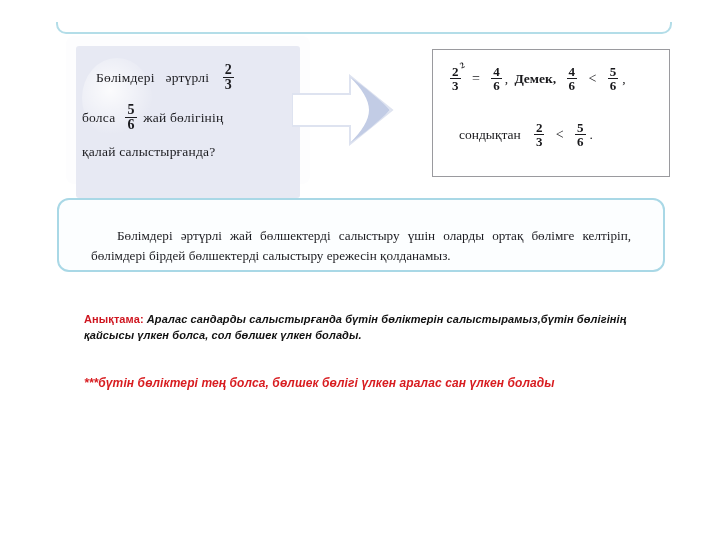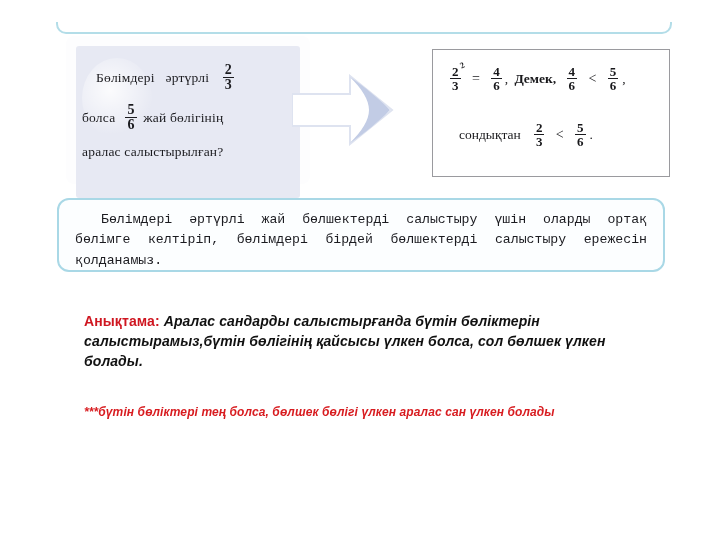--- a/index.html
+++ b/index.html
@@ -160,39 +160,39 @@
     top: 198px;
     width: 608px;
     height: 74px;
     background: #fcfeff;
     border: 2px solid #a9d8e6;
     border-radius: 12px;
     box-sizing: border-box;
     padding: 10px 16px 0 16px;
   }
   #rule-text {
-    font-family: Liberation Mono, monospace;
+    font-family: Liberation Serif, serif;
     font-size: 13.2px;
     line-height: 1.55;
     color: #1b1b20;
     text-align: justify;
     text-indent: 26px;
-    margin: 0;
+    margin: 16px;
   }
 
   
   #definition-block {
     position: absolute;
     left: 84px;
     top: 312px;
     width: 575px;
   }
   #definition-paragraph {
     margin: 0;
-    font-size: 14px;
+    font-size: 11px;
     font-weight: bold;
     font-style: italic;
     line-height: 1.42;
     color: #111111;
     letter-spacing: .1px;
   }
   #definition-label {
     color: #cf1620;
     font-weight: bold;
     font-style: normal;
@@ -229,21 +229,21 @@
 
       <div class="qline" id="qline2">
         <span>болса</span>&nbsp;
         <span class="frac big">
           <span class="num">5</span>
           <span class="den">6</span>
         </span>
         <span>жай  бөлігінің</span>
       </div>
 
-      <div class="qline" id="qline3">аралас  салыстырылған?</div>
+      <div class="qline" id="qline3">қалай  салыстырғанда?</div>
 
     </div>
   </div>
 
   <div id="flow-arrow">
     <svg width="118" height="72" viewBox="0 0 118 72" xmlns="http://www.w3.org/2000/svg">
       <path d="M0,20 L58,20 L58,2 L100,36 L58,70 L58,52 L0,52 Z" fill="#ffffff" stroke="#dee3f0" stroke-width="2"></path>
       <path d="M58,3 C74,14 86,24 98,36 C86,48 74,58 58,69 C70,57 77,46 77,36 C77,26 70,15 58,3 Z" fill="#c2cce5"></path>
     </svg>
   </div>

